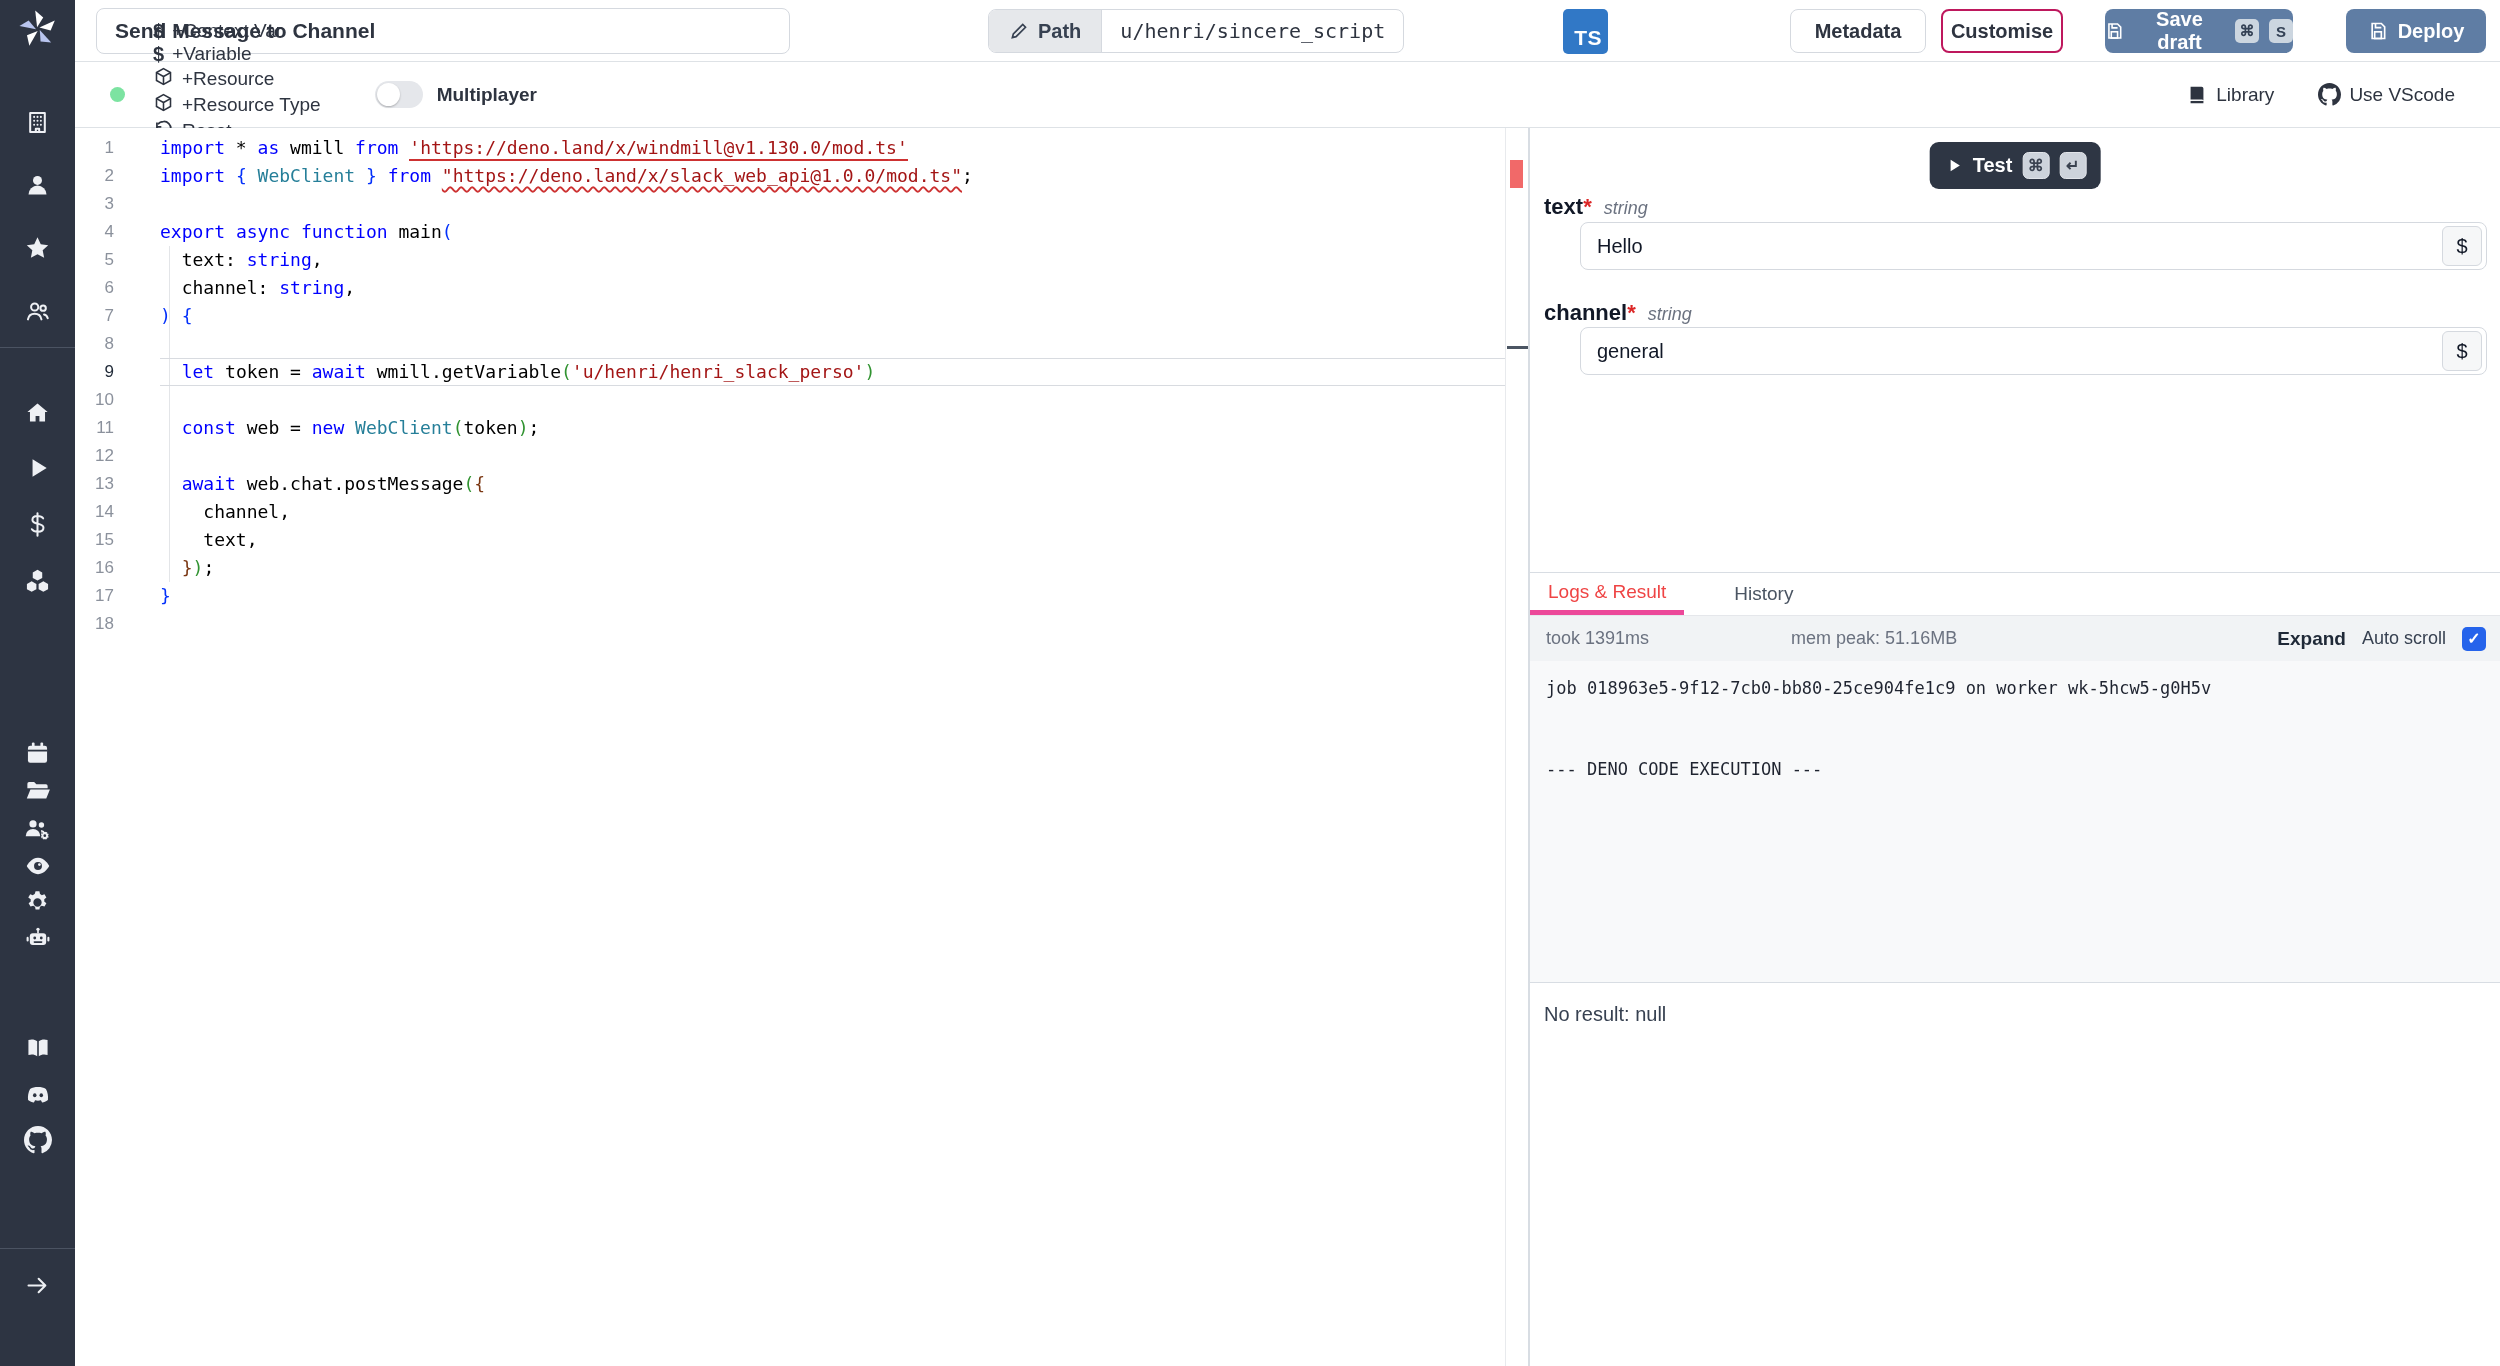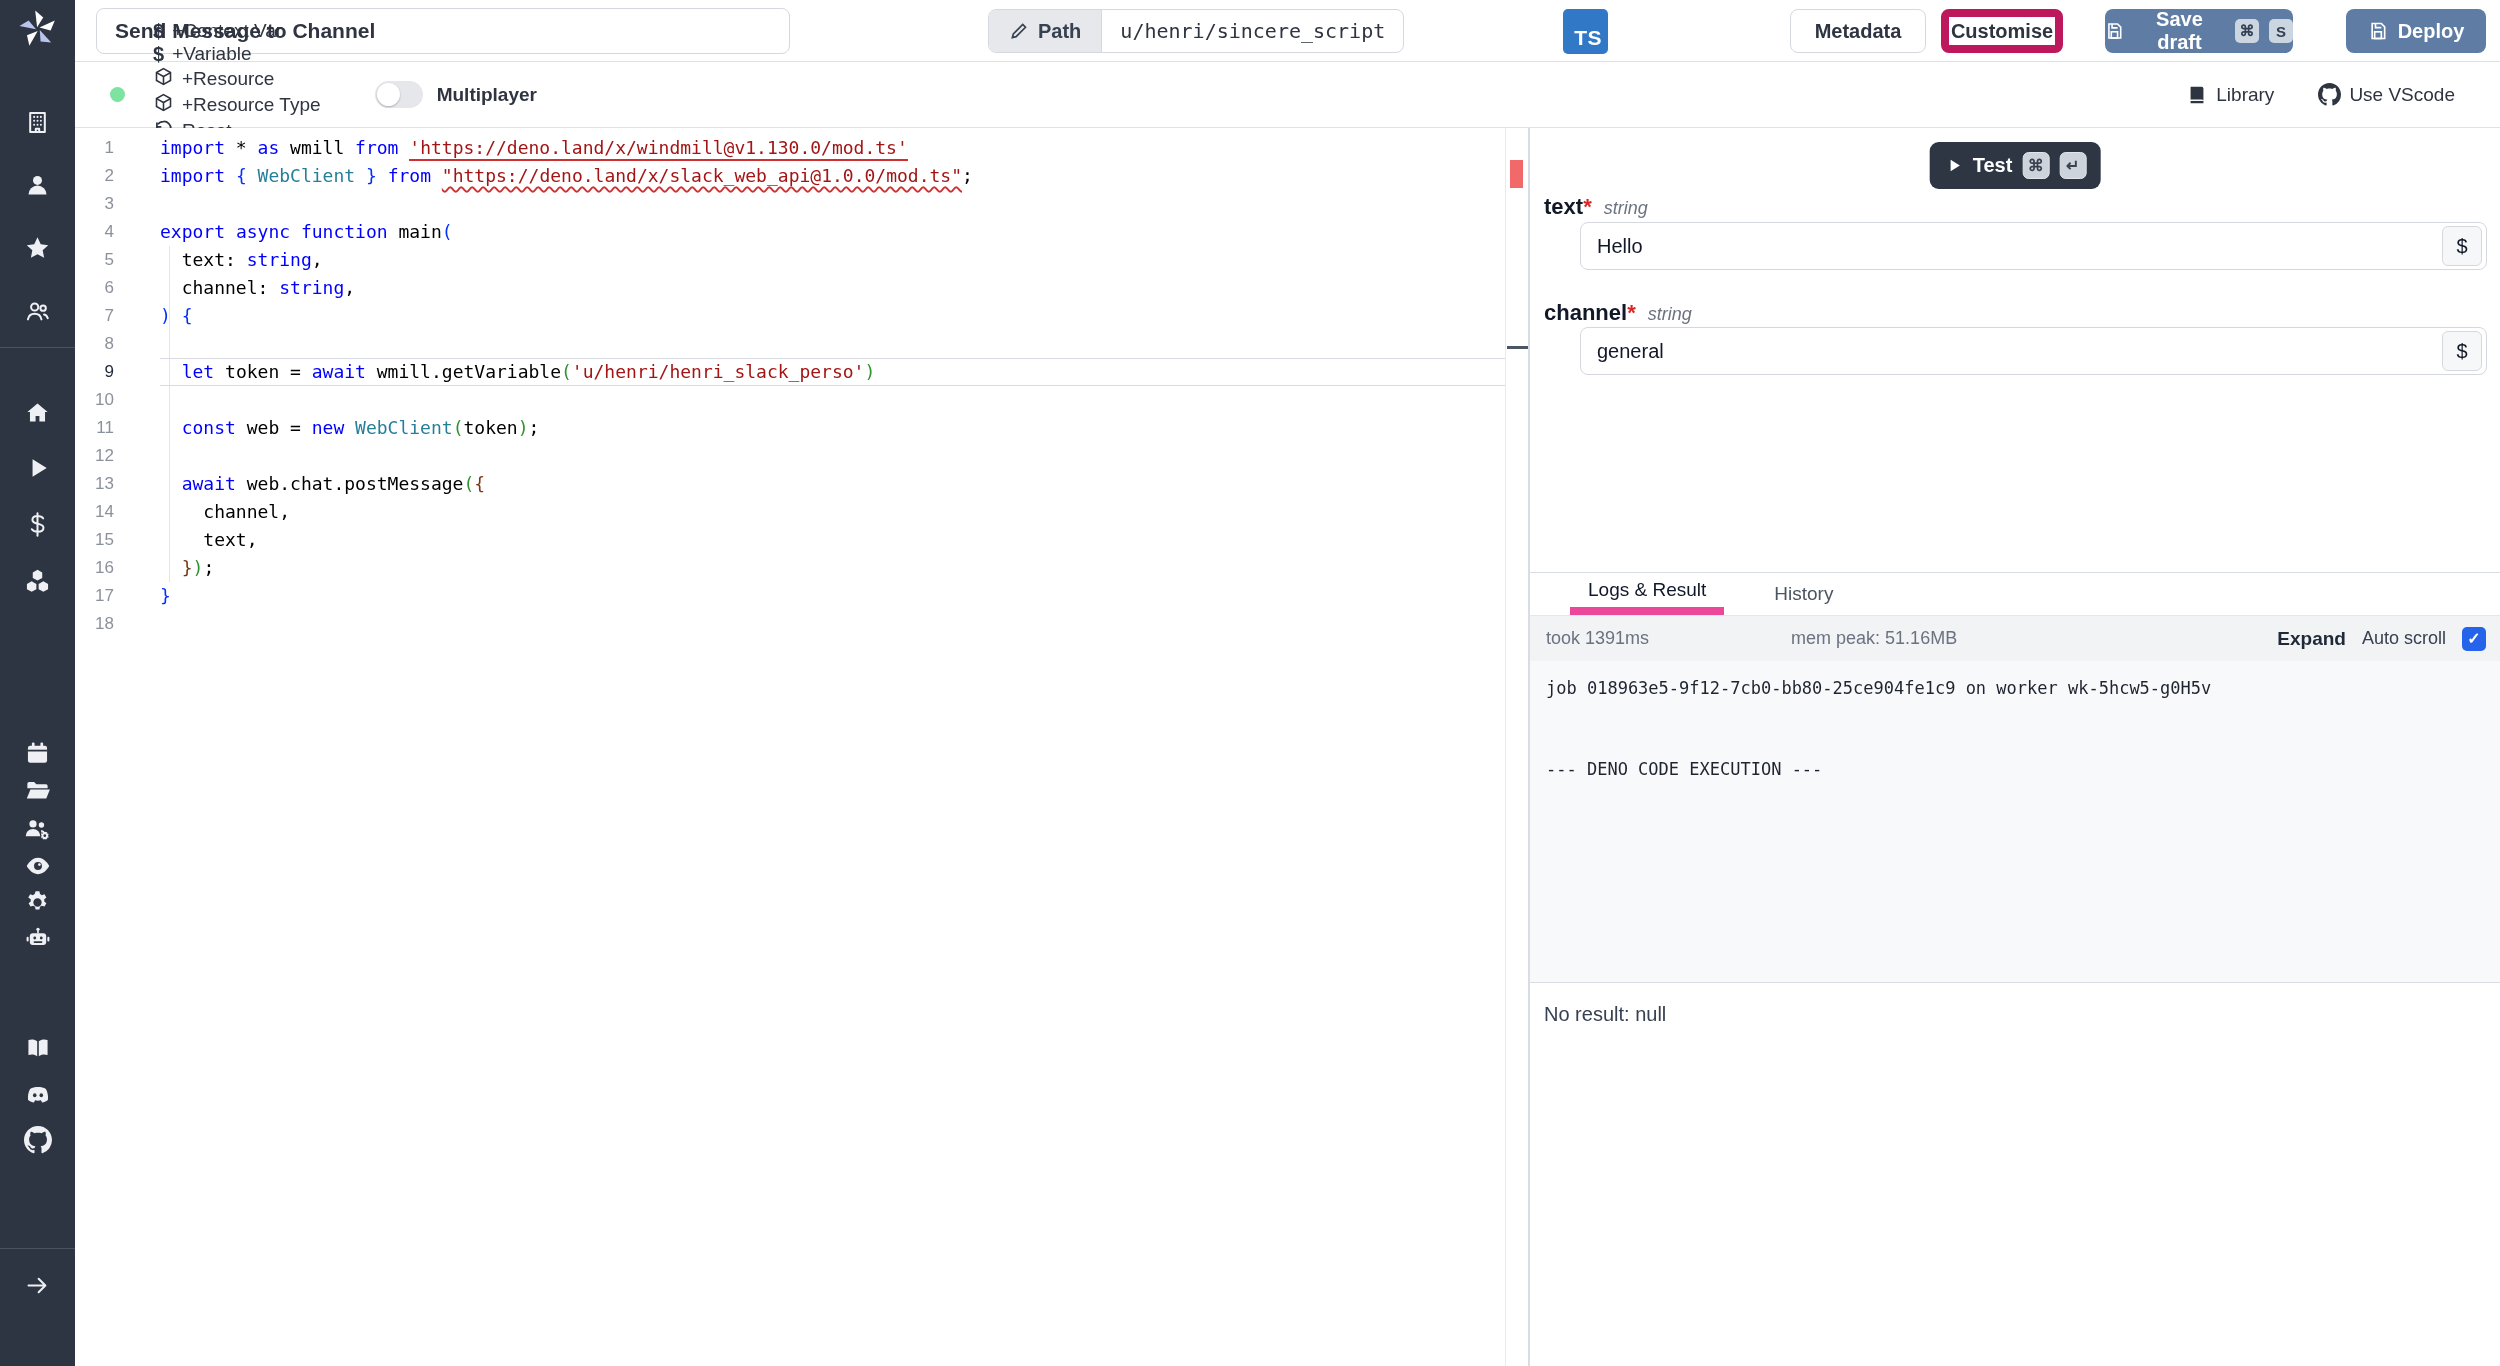--- a/index.html
+++ b/index.html
@@ -29,21 +29,21 @@
   .path-value { display:flex; align-items:center; padding:0 18px; font-size:20px; color:#2e3440;
     min-width:260px; }
   .ts-badge { position:absolute; left:1488px; top:9px; width:45px; height:45px;
     background:var(--ts-blue,#3178c6); border-radius:5px; color:#fff; font-weight:bold;
     font-size:21px; display:flex; align-items:flex-end; justify-content:flex-end;
     padding:0 6px 4px 0; letter-spacing:.5px; }
   .btn { display:inline-flex; align-items:center; justify-content:center; gap:10px;
     height:44px; border-radius:8px; font-size:20px; font-weight:600; cursor:pointer;
     border:1px solid #d5d9df; background:#fff; color:#2e3440; }
   .btn-metadata { position:absolute; left:1715px; top:9px; width:136px; }
-  .btn-customise { position:absolute; left:1866px; top:9px; width:122px; border:8px solid #be185d; }
+  .btn-customise { position:absolute; left:1866px; top:9px; width:122px; border:2px solid #be185d; }
   .btn-slate { background:var(--slate,#5f7da4); border:none; color:#fff; }
   .btn-save { position:absolute; left:2030px; top:9px; width:188px; }
   .btn-deploy { position:absolute; left:2271px; top:9px; width:140px; }
   .kbd { display:inline-flex; align-items:center; justify-content:center; min-width:24px;
     height:24px; padding:0 4px; border-radius:5px; background:#ccd6e0; color:#334155;
     font-size:15px; font-weight:600; }
 
   
   .toolbar { position:absolute; left:75px; top:62px; right:0; height:66px; background:#fff;
     border-bottom:1px solid #dee2e6; display:flex; align-items:center; padding:0 45px 0 35px; }
@@ -98,21 +98,21 @@
   .field-input { position:absolute; left:14px; right:13px; height:48px;padding-left:36px; }
   .field-input input { width:100%; height:100%; border:1px solid #d5d9df; border-radius:8px;
     font-size:20px; color:#111827; padding:0 60px 0 16px; outline:none;
     font-family:"Liberation Sans",sans-serif; }
   .dollar-btn { position:absolute; right:5px; top:4px; width:40px; height:40px; border-radius:6px;
     background:#f6f7f8; border:1px solid #d5d9df; font-size:20px; color:#111827; cursor:pointer; }
 
   .tabs { display:flex; height:44px; border-top:1px solid #d8dde3; border-bottom:1px solid #e5e7eb;
     background:#fff; align-items:stretch; }
   .tab { display:flex; align-items:center; padding:0 18px; font-size:19px; color:#4b5563; cursor:pointer; }
-  .tab.active { color:#0f172a; border-bottom:8px solid #ec4899;margin-left:40px; }
+  .tab.active { color:#ef4444; border-bottom:5px solid #ec4899; }
   .tab.history { margin-left:32px; }
   .stats { height:45px; background:#f1f3f5; display:flex; align-items:center; padding:0 14px 0 16px;
     font-size:18px; color:#6b7280; }
   .stats .mem { margin-left:142px; }
   .stats .right { margin-left:auto; display:flex; align-items:center; gap:16px; }
   .expand { font-weight:700; color:#1f2937; font-size:19px; cursor:pointer; }
   .autoscroll { color:#374151; font-size:18px; }
   .checkbox { width:24px; height:24px; border-radius:5px; background:var(--check-blue,#2563eb);
     color:#fff; font-size:16px; font-weight:bold; display:flex; align-items:center;
     justify-content:center; cursor:pointer; }

